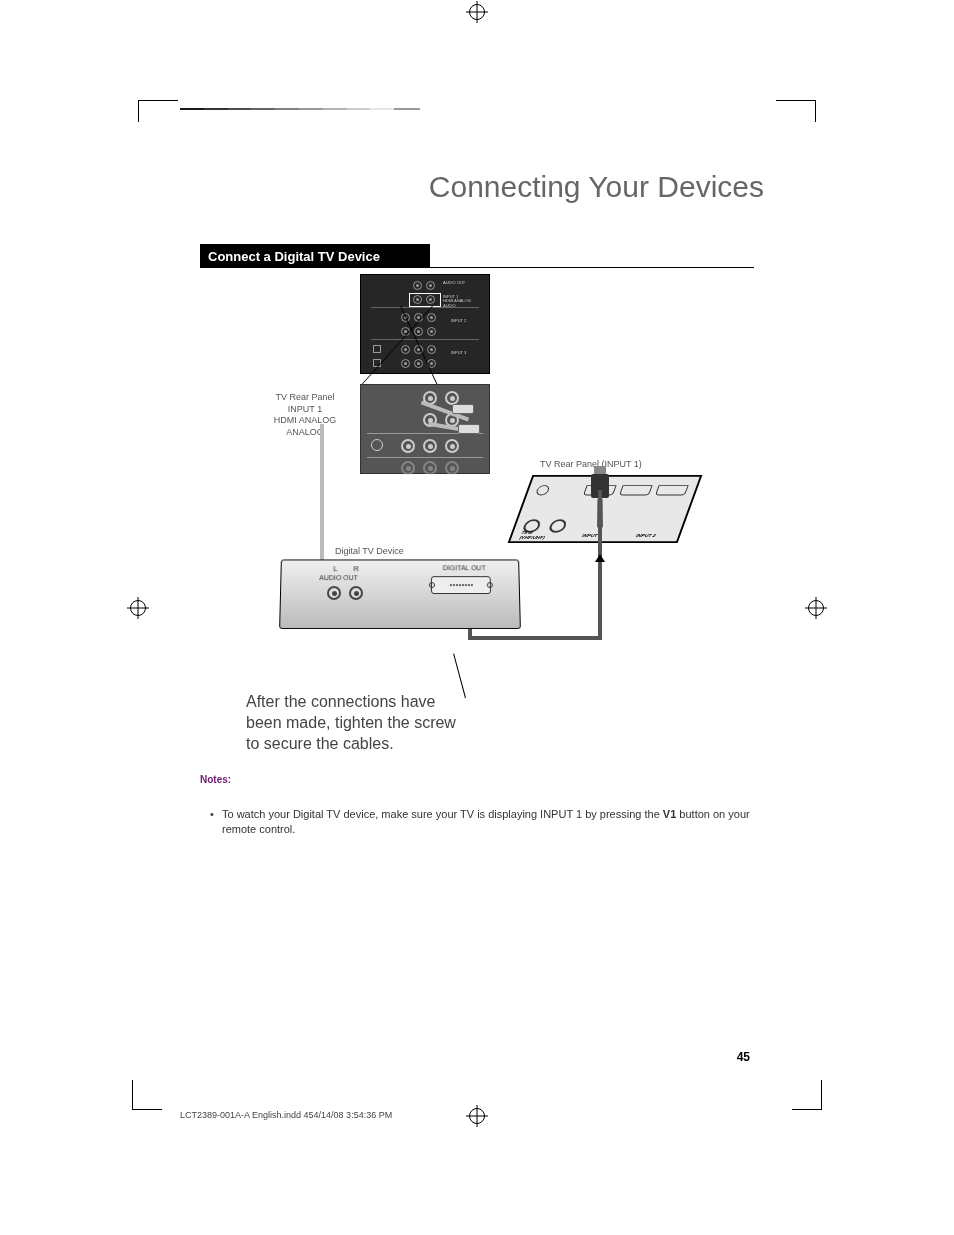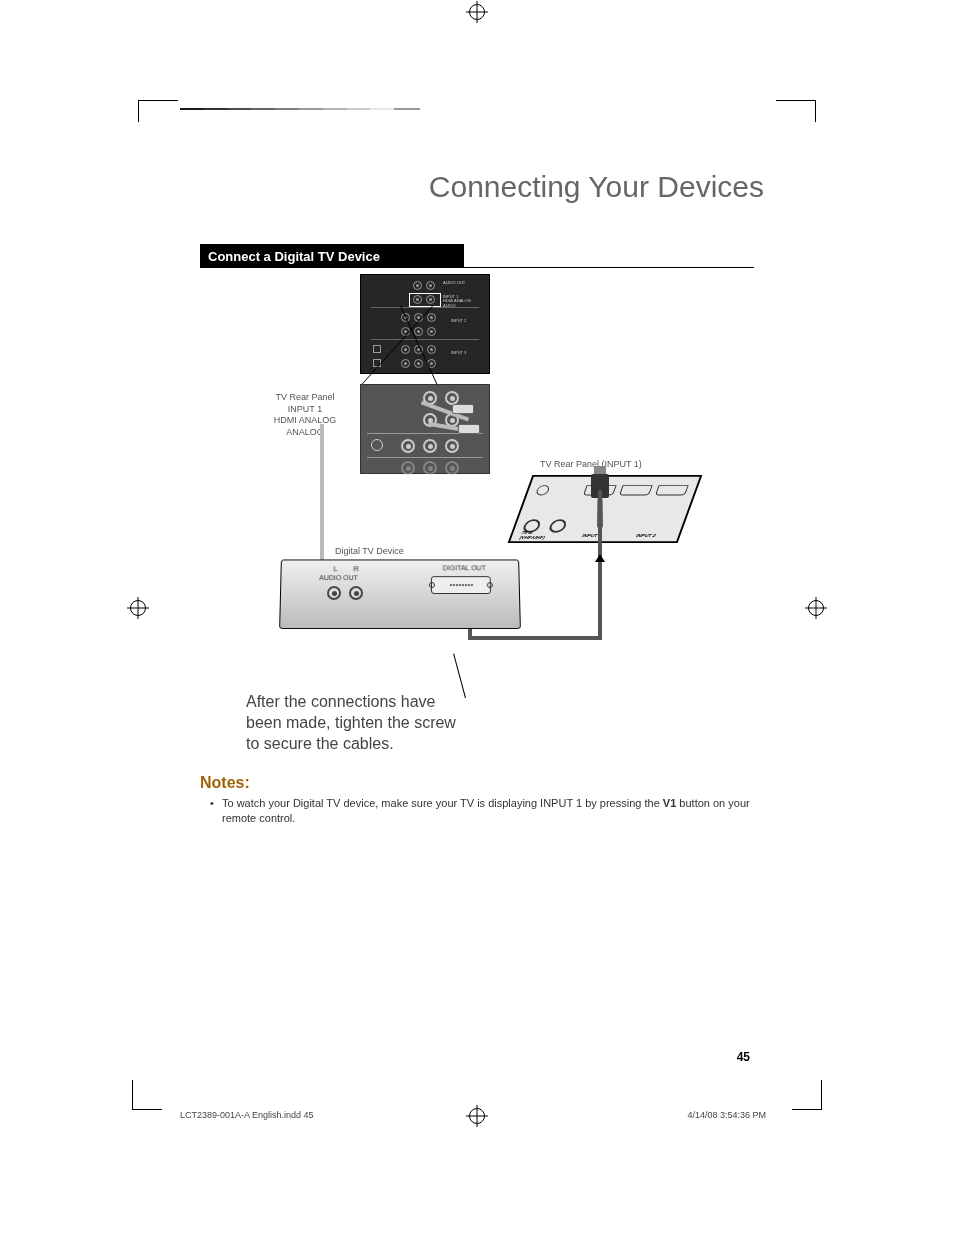--- a/index.html
+++ b/index.html
@@ -65,21 +65,21 @@
     margin-bottom: 40px;
     margin-right: -10px;
   }
   .section-header {
     background: #000;
     color: #fff;
     font-size: 13px;
     font-weight: bold;
     padding: 4px 8px;
     display: inline-block;
-    width: 264px;
+    width: 230px;
     border-top: 1px solid #000;
   }
   .section-rule {
     border-top: 1px solid #000;
     margin-top: -1px;
   }
   
   .diagram {
     position: relative;
     width: 100%;
@@ -276,23 +276,23 @@
     transform-origin: bottom;
   }
   
   .notes {
     margin-top: 20px;
     font-size: 11px;
     color: #333;
   }
   .notes-h {
     font-weight: bold;
-    font-size: 16px;
-    margin-bottom: 4px;
-    color: #a16207;
+    font-size: 10px;
+    margin-bottom: 22px;
+    color: #701a75;
   }
   .notes ul { list-style: none; padding-left: 10px; }
   .notes li { position: relative; padding-left: 12px; margin-bottom: 4px; line-height: 1.4; }
   .notes li::before { content: "•"; position: absolute; left: 0; top: 0; }
   .notes b { font-weight: bold; }
   .page-no {
     position: absolute;
     right: 204px;
     top: 1050px;
     font-size: 12px;
@@ -303,26 +303,26 @@
     position:absolute;left:132px;top:1080px;width:30px;height:30px;
     border-left:1px solid #000;border-bottom:1px solid #000;
   }
   .crop-br {
     position:absolute;right:132px;top:1080px;width:30px;height:30px;
     border-right:1px solid #000;border-bottom:1px solid #000;
   }
   .footer {
     position: absolute;
     left: 180px;
-    right: 188px;
+    right: 176px;
     top: 1110px;
     font-size: 9px;
     color: #444;
     display: flex;
-    justify-content: space-between;
+    justify-content: flex-start;
     align-items: center;
   }
   .reg-bot {
     position:absolute;left:50%;top:1108px;transform:translateX(-50%);
   }
   
   .arrow-down {
     position:absolute;width:0;height:0;
     border-left:5px solid transparent;
     border-right:5px solid transparent;

